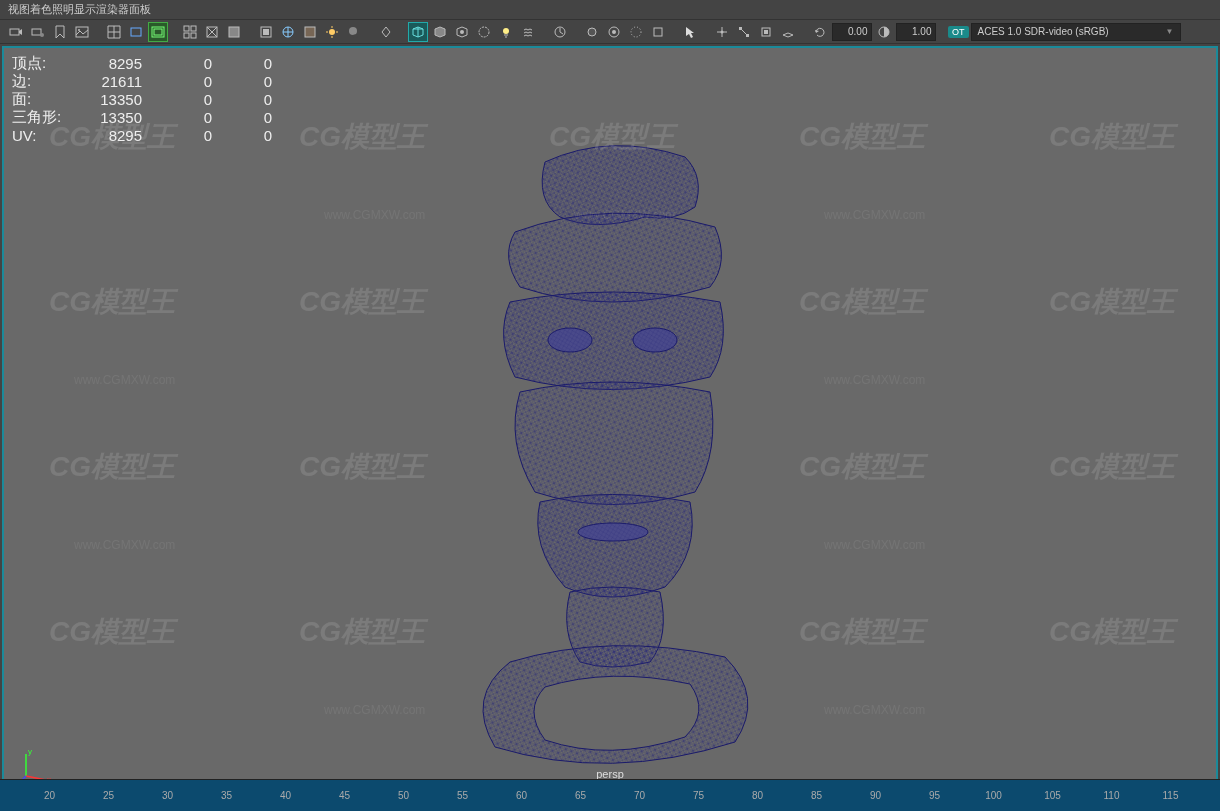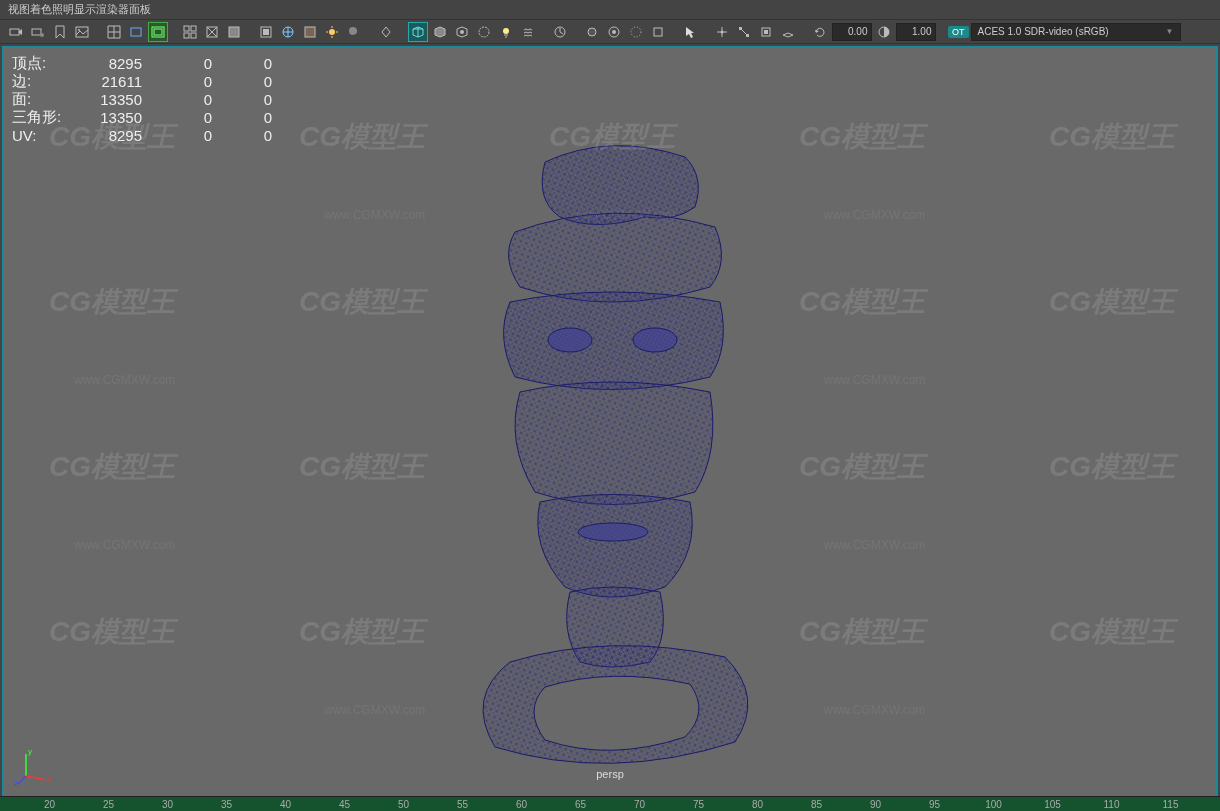--- a/index.html
+++ b/index.html
@@ -158,22 +158,22 @@
   font-size: 12px;
   pointer-events: none;
 }
 
 
 .ruler {
   position: absolute;
   bottom: 0;
   left: 0;
   right: 0;
-  height: 15px;
-  background: #14532d;
+  height: 32px;
+  background: #0c4a6e;
   display: flex;
   align-items: center;
   justify-content: space-between;
   padding: 0 20px;
   font-size: 10px;
   color: #aaa;
   border-top: 1px solid #222;
 }
 .ruler span { flex: 1; text-align: center; }
 

